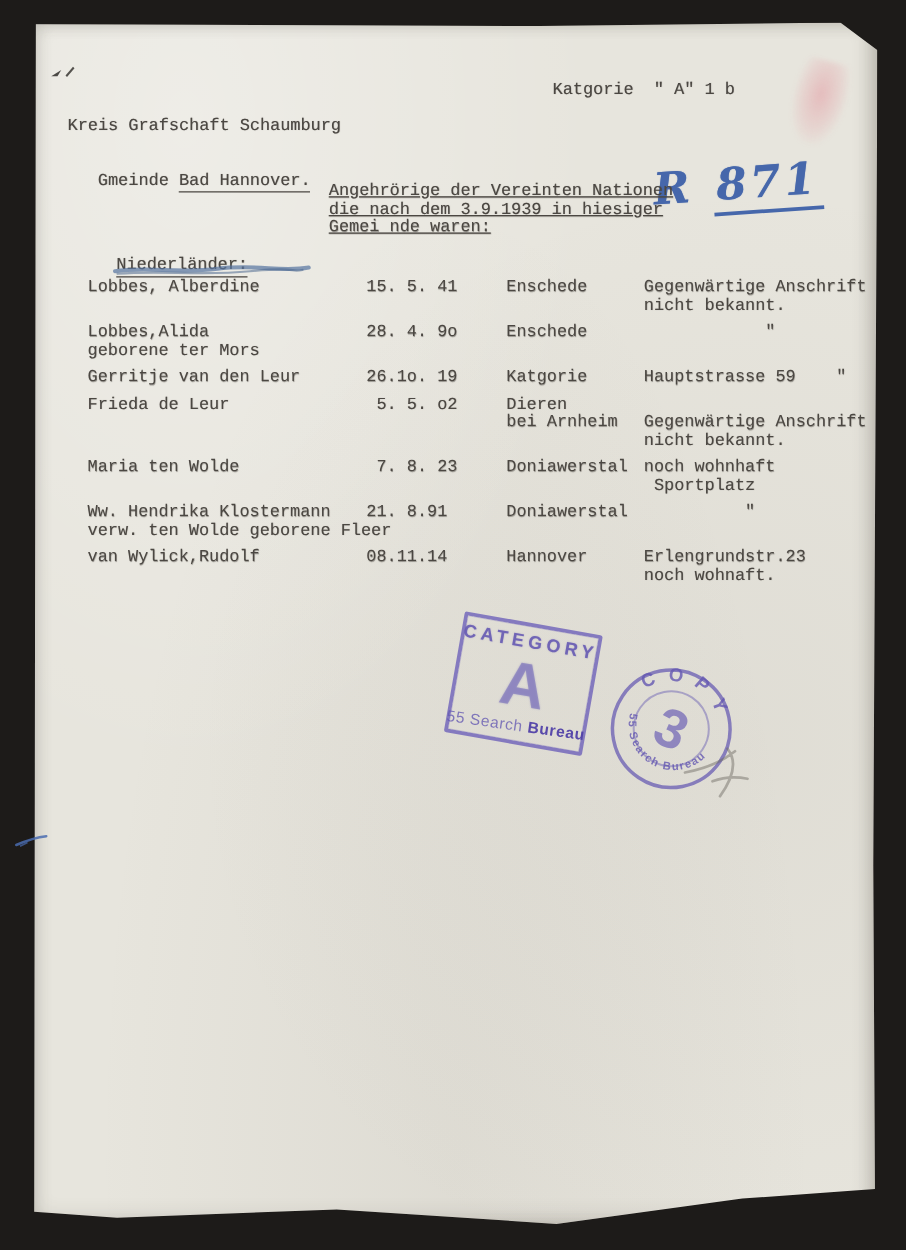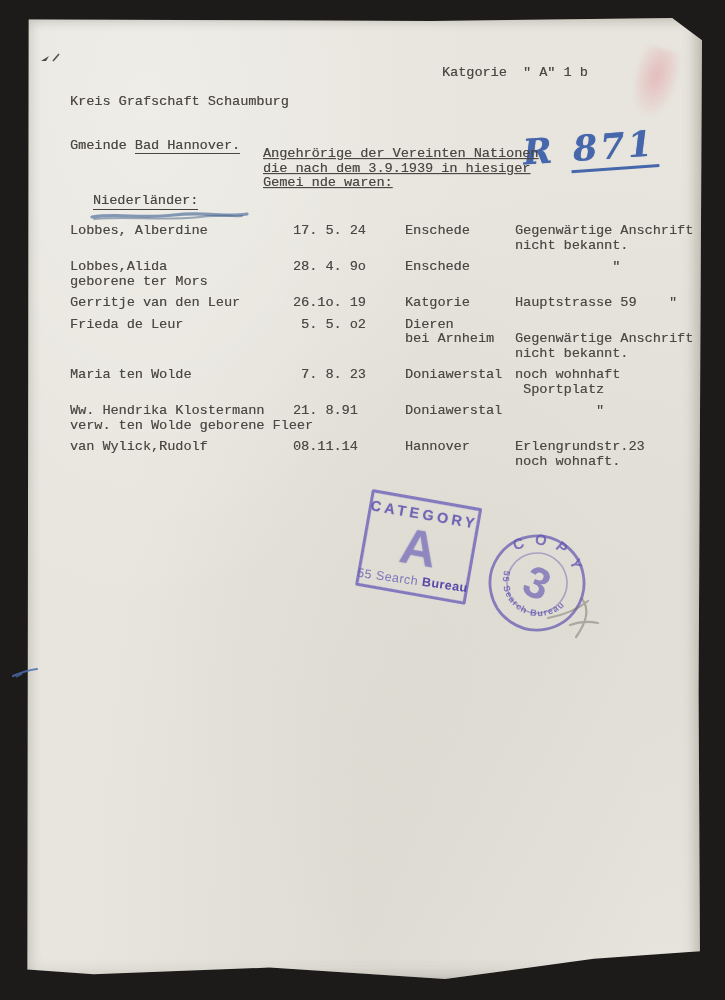--- a/index.html
+++ b/index.html
@@ -26,24 +26,24 @@
       84% 97.6%, 62% 99.7%, 36% 98.5%, 10% 99.2%, 0.2% 98.7%);
   }
   
   .tw{
     position:absolute;
     font-size:13.5px;line-height:14.5px;white-space:pre;
     color:#4b4742;
     text-shadow:.3px .3px .6px rgba(75,71,66,.55);
   }
   .tw .u{border-bottom:1.4px solid #4b4742;padding-bottom:.5px;}
-  .letterhead{left:44px;top:48px;}
+  .letterhead{left:28px;top:48px;text-align:center;}
   .category-label{left:416px;top:48px;}
   .title-block{left:237px;top:129px;text-decoration:underline;}
-  .section-heading{left:67px;top:176px;}
+  .section-heading{left:67px;top:188px;}
   .section-heading .u{border-bottom:1.6px solid #45413c;}
   
   .crayon{position:absolute;left:64px;top:191px;}
   
   .reg-mark{
     position:absolute;left:436px;top:70px;
     font-family:"DejaVu Serif","Liberation Serif",serif;
     font-style:italic;font-weight:600;
     font-size:35px;color:#4667ab;letter-spacing:3px;
     transform:rotate(-4deg);white-space:pre;
@@ -133,21 +133,21 @@
 
   <div class="tw section-heading"><span class="u">Niederländer:</span></div>
   <svg class="crayon" width="160" height="14" viewBox="0 0 160 14">
     <path d="M2,8 C 28,4 52,10 84,6 S 134,9 157,5" stroke="#55749f" stroke-width="3.2" fill="none" opacity=".7" stroke-linecap="round"></path>
     <path d="M4,10 C 40,7 70,12 110,8 S 140,9 152,7" stroke="#3f5d88" stroke-width="1.8" fill="none" opacity=".5" stroke-linecap="round"></path>
   </svg>
 
   <div class="persons-table">
     <div class="row">
       <div class="cell">Lobbes, Alberdine</div>
-      <div class="cell">17. 5. 24</div>
+      <div class="cell">15. 5. 41</div>
       <div class="cell">Enschede</div>
       <div class="cell">Gegenwärtige Anschrift
 nicht bekannt.</div>
     </div>
     <div class="row">
       <div class="cell">Lobbes,Alida
 geborene ter Mors</div>
       <div class="cell">28. 4. 9o</div>
       <div class="cell">Enschede</div>
       <div class="cell">            "</div>

